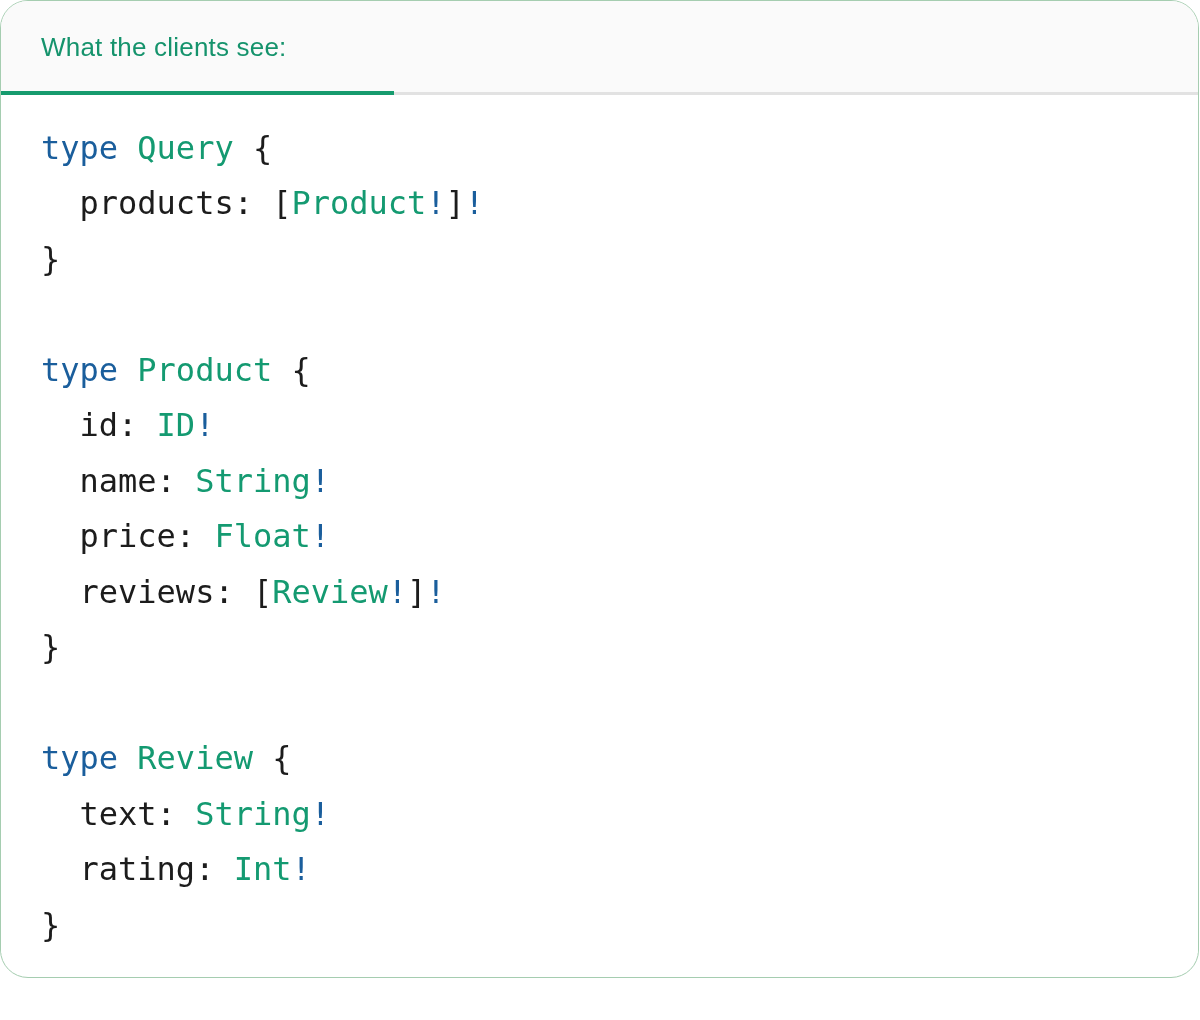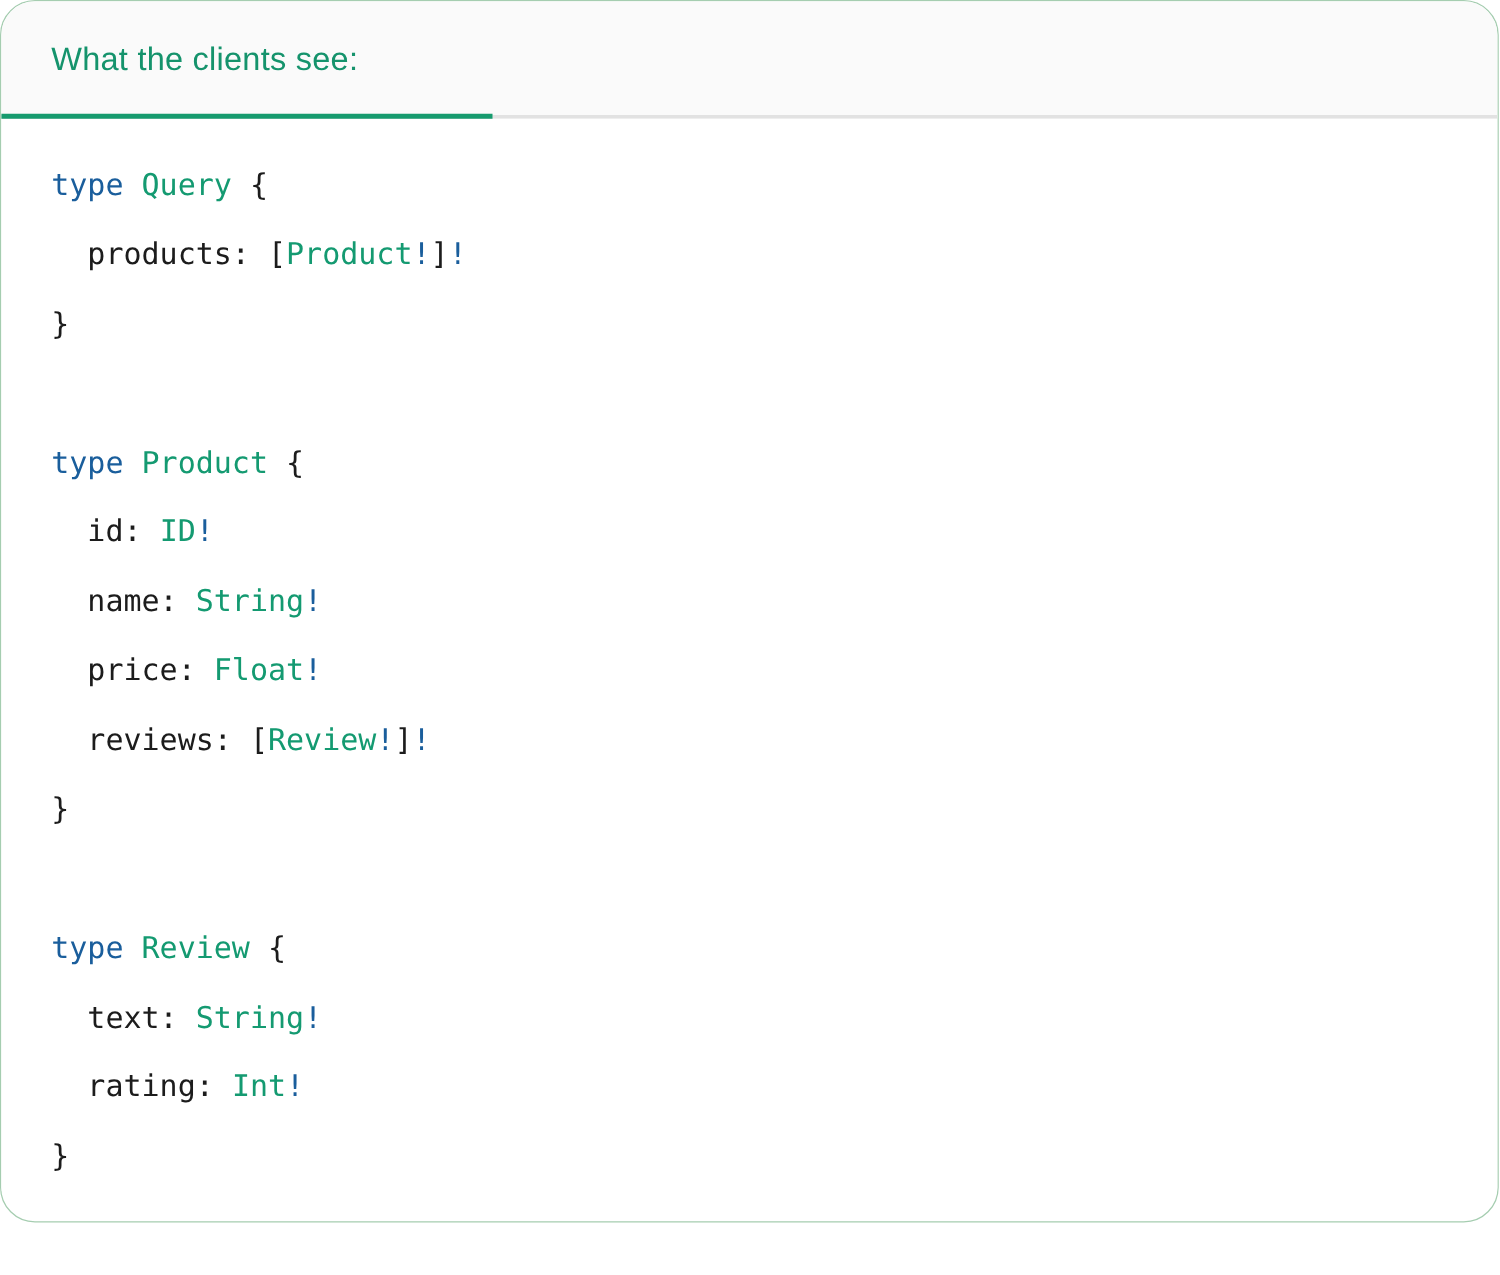--- a/index.html
+++ b/index.html
@@ -36,21 +36,21 @@
     cursor: pointer;
     background: transparent;
     border-top: none; border-left: none; border-right: none;
     text-align: left;
     font-family: "Liberation Sans", sans-serif;
   }
   .code-block {
     margin: 0;
     padding: 26px 0 0 40px;
     font-family: "DejaVu Sans Mono", "Liberation Mono", monospace;
-    font-size: 24px;
+    font-size: 32px;
     font-weight: 500;
     line-height: 55.5px;
     background: #ffffff;
   }
   .code-line {
     white-space: pre;
     min-height: 55.5px;
   }
   .tok-plain   { color: var(--code-plain, #1c1c1c); }
   .tok-keyword { color: var(--code-keyword, #1a5e9c); }

